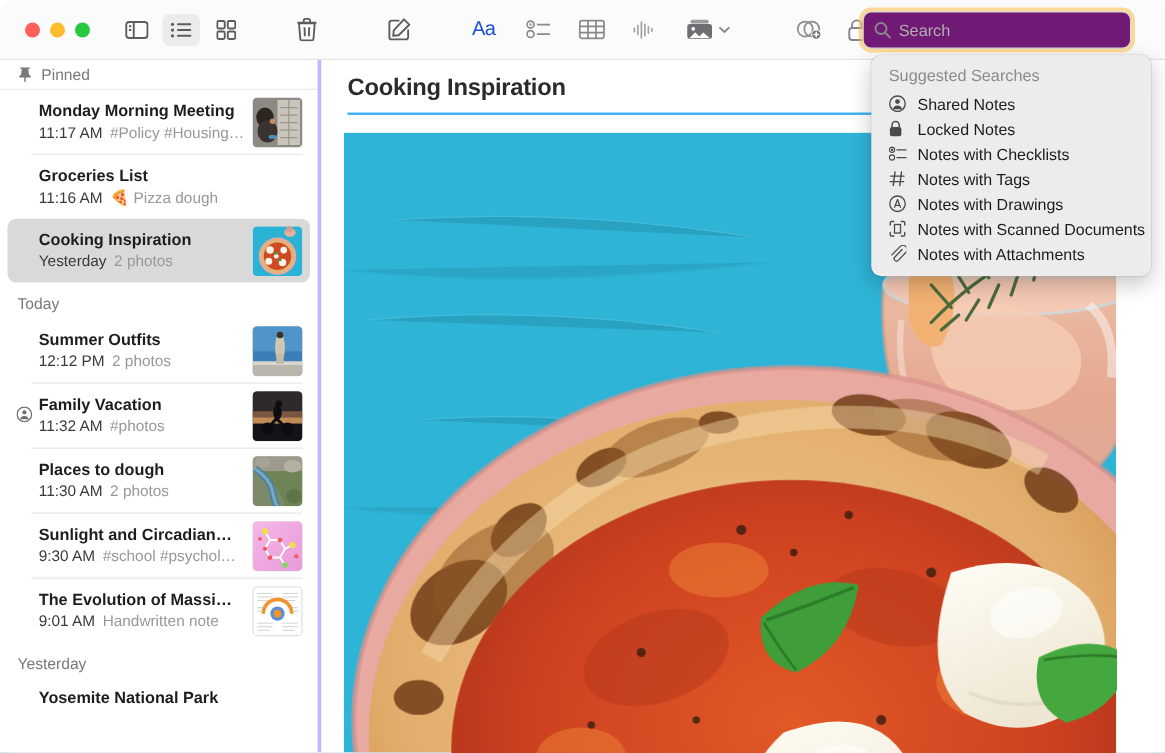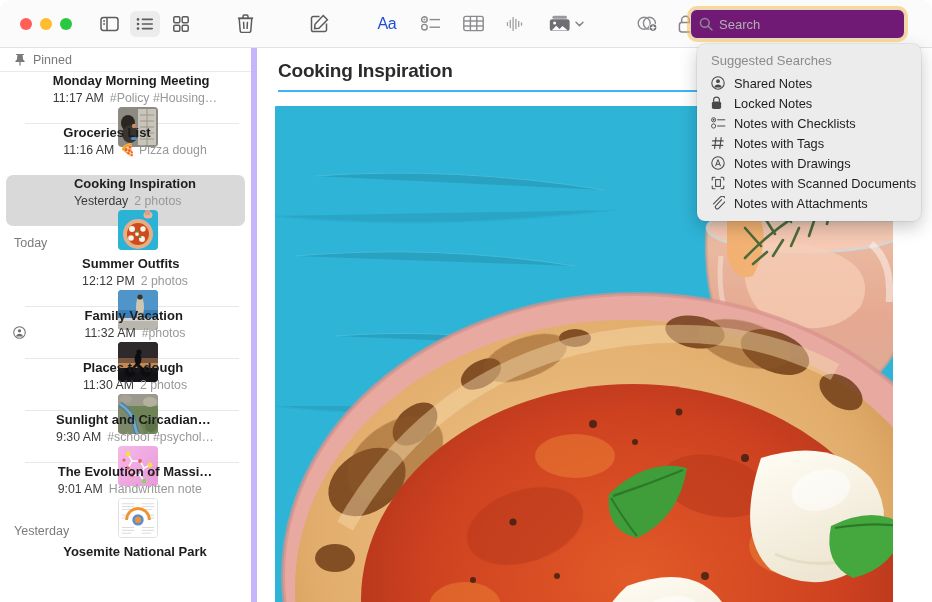--- a/index.html
+++ b/index.html
@@ -88,21 +88,21 @@
     display: flex; align-items: center; justify-content: flex-start;
     margin-right: 6px;
   }
   .suggest-item .si-label { white-space: nowrap; }
 
   
   .sidebar {
     position: absolute; left: 0; top: 48px;
     width: 257px; height: 554px;
     background: #ffffff;
-    border-right: 6px solid #c4b5fd;
+    border-right: 3px solid #c4b5fd;
     overflow: hidden;
   }
   .pinned-header {
     height: 24px;
     display: flex; align-items: center;
     padding-left: 14px;
     border-bottom: 1px solid #eaeaea;
   }
   .pinned-header .ph-label {
     font-size: 12.5px; color: #7a7a7c; font-weight: 400;
@@ -112,21 +112,20 @@
     font-size: 12.5px; color: #7a7a7c;
     padding: 10px 0 5px 14px;
   }
   .note-row {
     position: relative;
     height: 51px;
     margin: 0 6px;
     border-radius: 7px;
     display: flex; align-items: center;
     padding: 0 6px 0 25px;
-    flex-direction: column;
   }
   .note-row.selected { background: #d9d9d9; }
   .note-row .shared-ico {
     position: absolute; left: 7px; top: 18px;
   }
   .note-text { flex: 1 1 auto; min-width: 0; }
   .note-title {
     font-size: 13px; font-weight: bold; color: #1d1d1f;
     white-space: nowrap; overflow: hidden; text-overflow: ellipsis;
     line-height: 17px;

